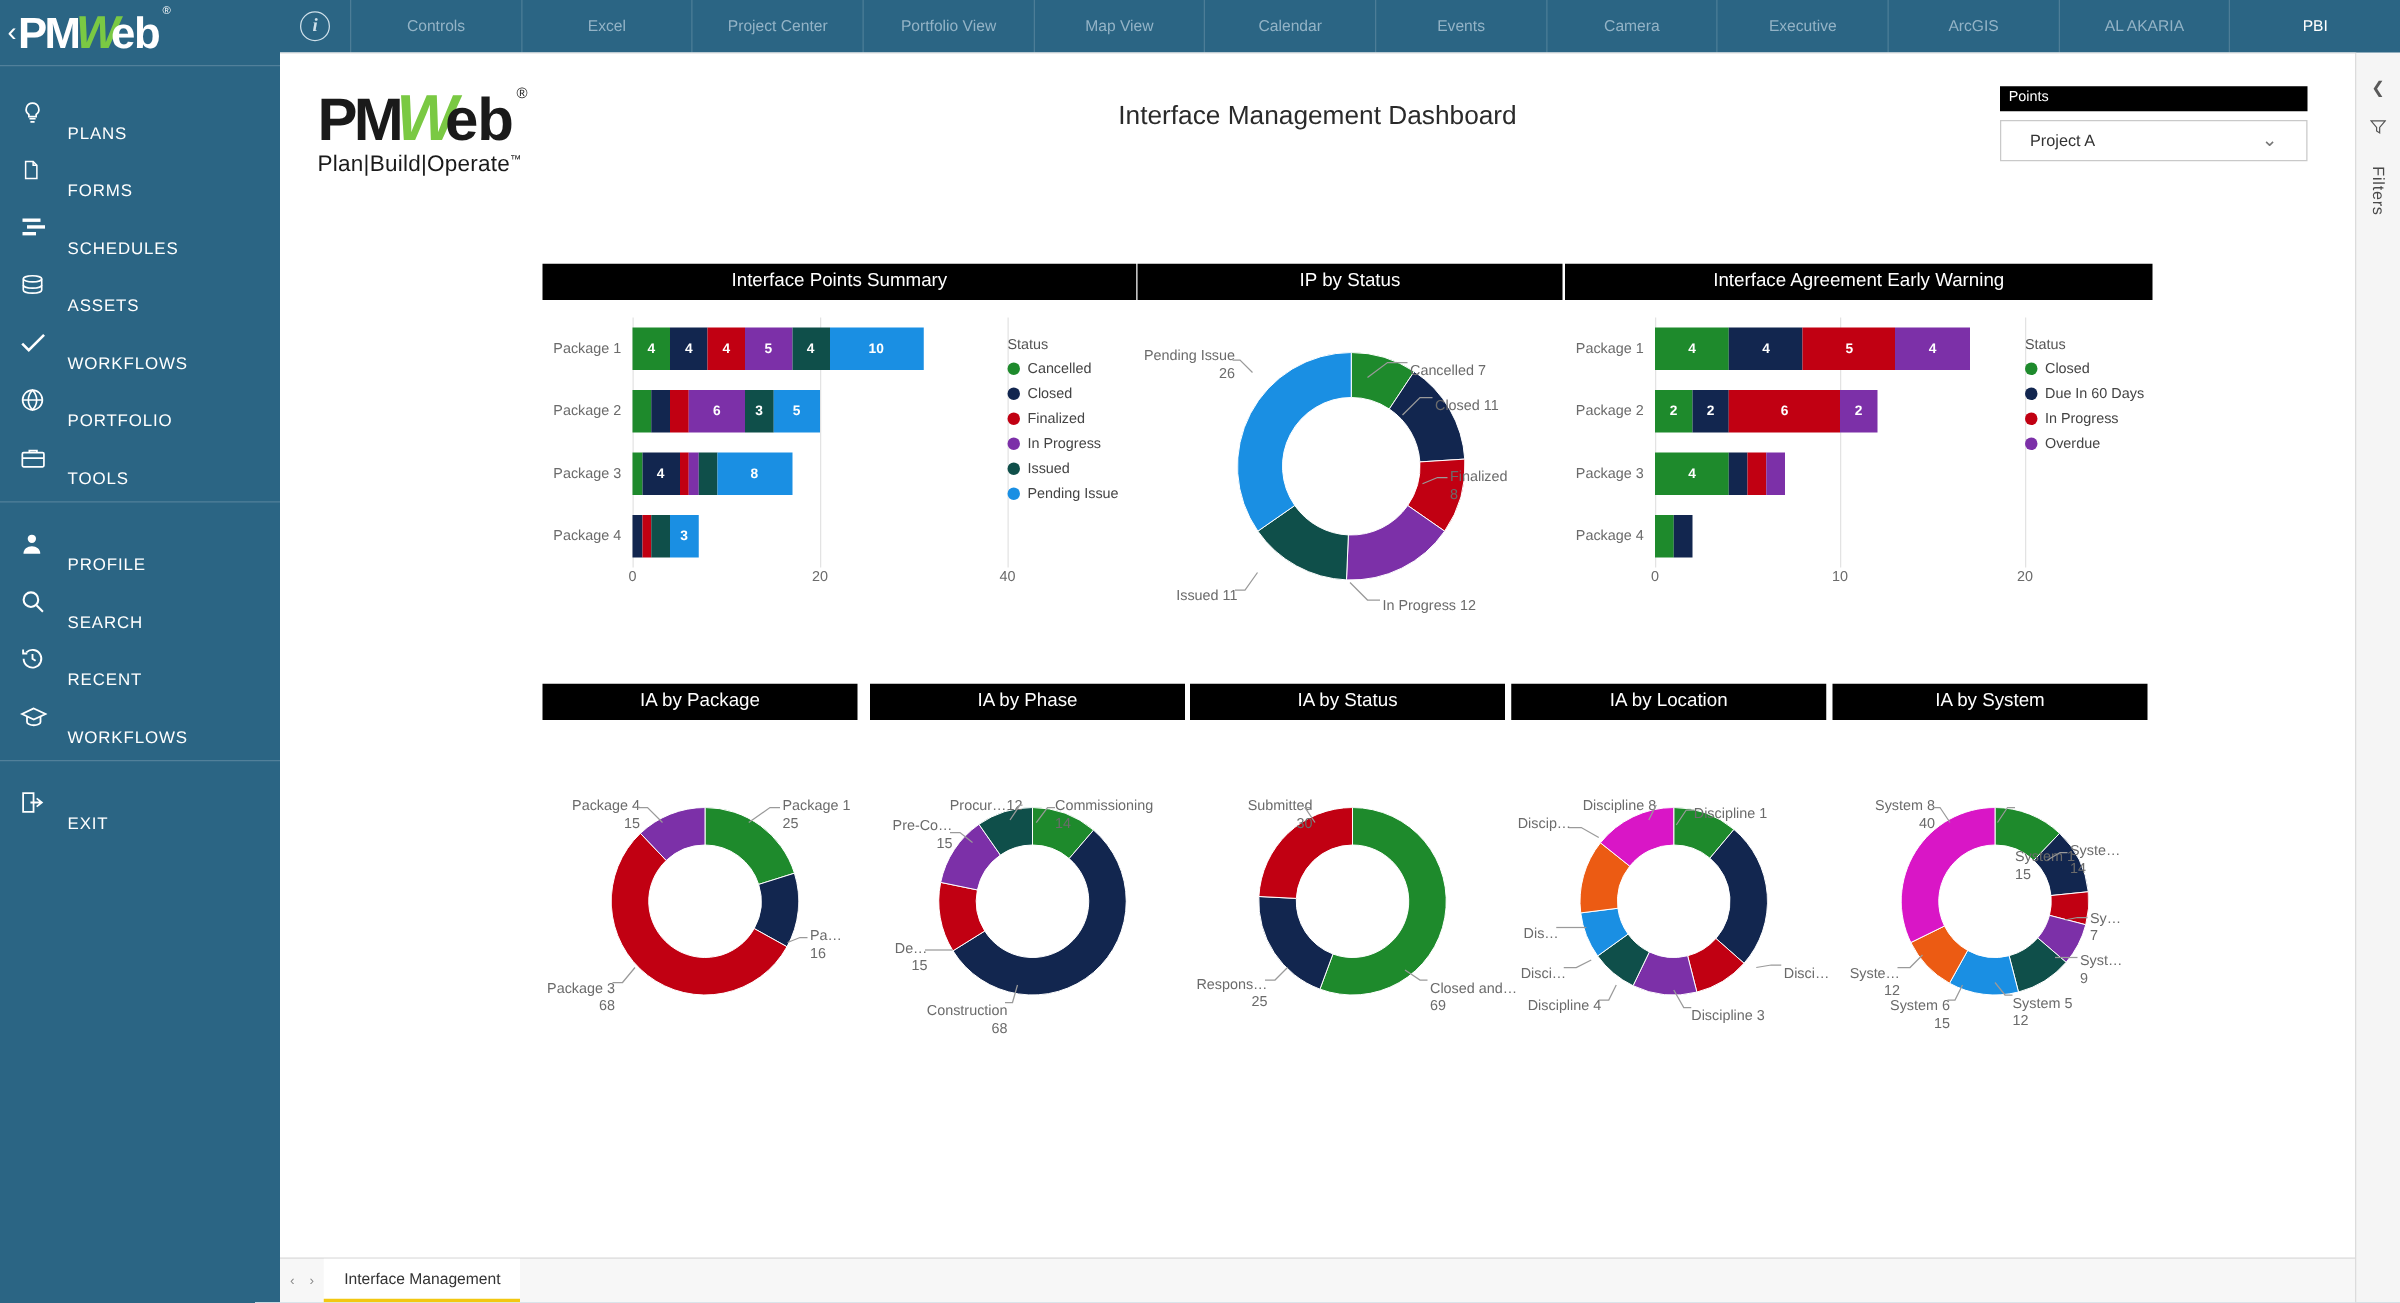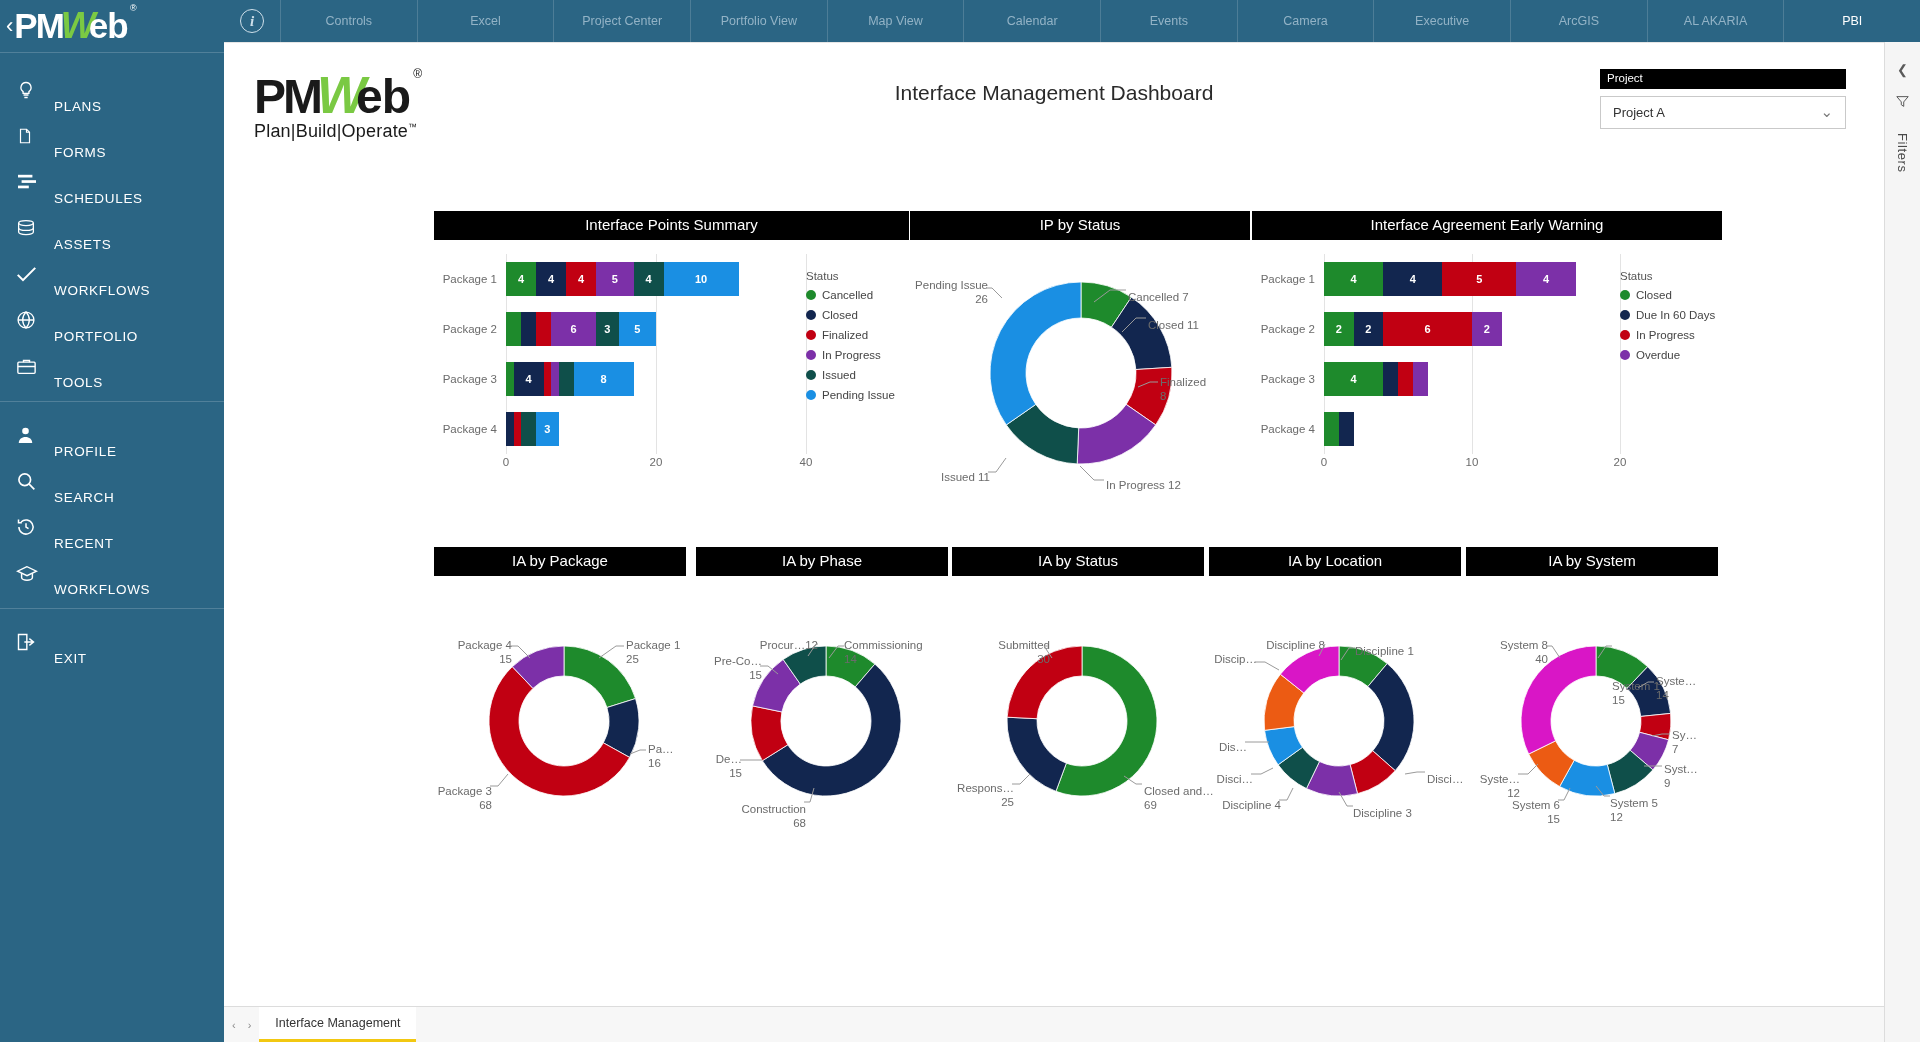--- a/index.html
+++ b/index.html
@@ -88,21 +88,21 @@
     font-size: 21px; color: #2a2a2a;
   }
   .proj-box { position: absolute; right: 38px; top: 26px; width: 246px; }
   .proj-label {
     background: #000000; color: #ffffff; font-size: 11.5px;
     padding: 3px 7px; line-height: 1.2;
   }
   .proj-select {
     margin-top: 7px; height: 33px; border: 1px solid #c9c9c9; background: #ffffff;
     display: flex; align-items: center; justify-content: space-between;
-    padding: 0 12px; font-size: 13px; color: #333; cursor: pointer;
+    padding: 0 23px; font-size: 13px; color: #333; cursor: pointer;
   }
   .chev { color: #777; font-size: 15px; }
 
   
   .tile { position: absolute; }
   .tile-title {
     background: #000000; color: #ffffff; text-align: center;
     font-size: 15px; padding: 5px 0; line-height: 1.25;
   }
   .tile-body { position: relative; width: 100%; }
@@ -303,21 +303,21 @@
               <div class="line1">
                 <span class="pm">PM</span>
                 <span class="wsw">W</span>
                 <span class="eb">eb</span>
                 <span class="reg">®</span>
               </div>
               <div class="tagline"><span>Plan|Build|Operate</span><span class="tm">™</span></div>
             </div>
             <div class="rep-title">Interface Management Dashboard</div>
             <div class="proj-box">
-              <div class="proj-label">Project</div>
+              <div class="proj-label">Points</div>
               <div class="proj-select">
                 <span>Project A</span>
                 <span class="chev">⌄</span>
               </div>
             </div>
           </div>
 
           <div id="tiles">
               <div class="tile" style="left:210px;top:168px;width:475px">
      <div class="tile-title">Interface Points Summary</div>

